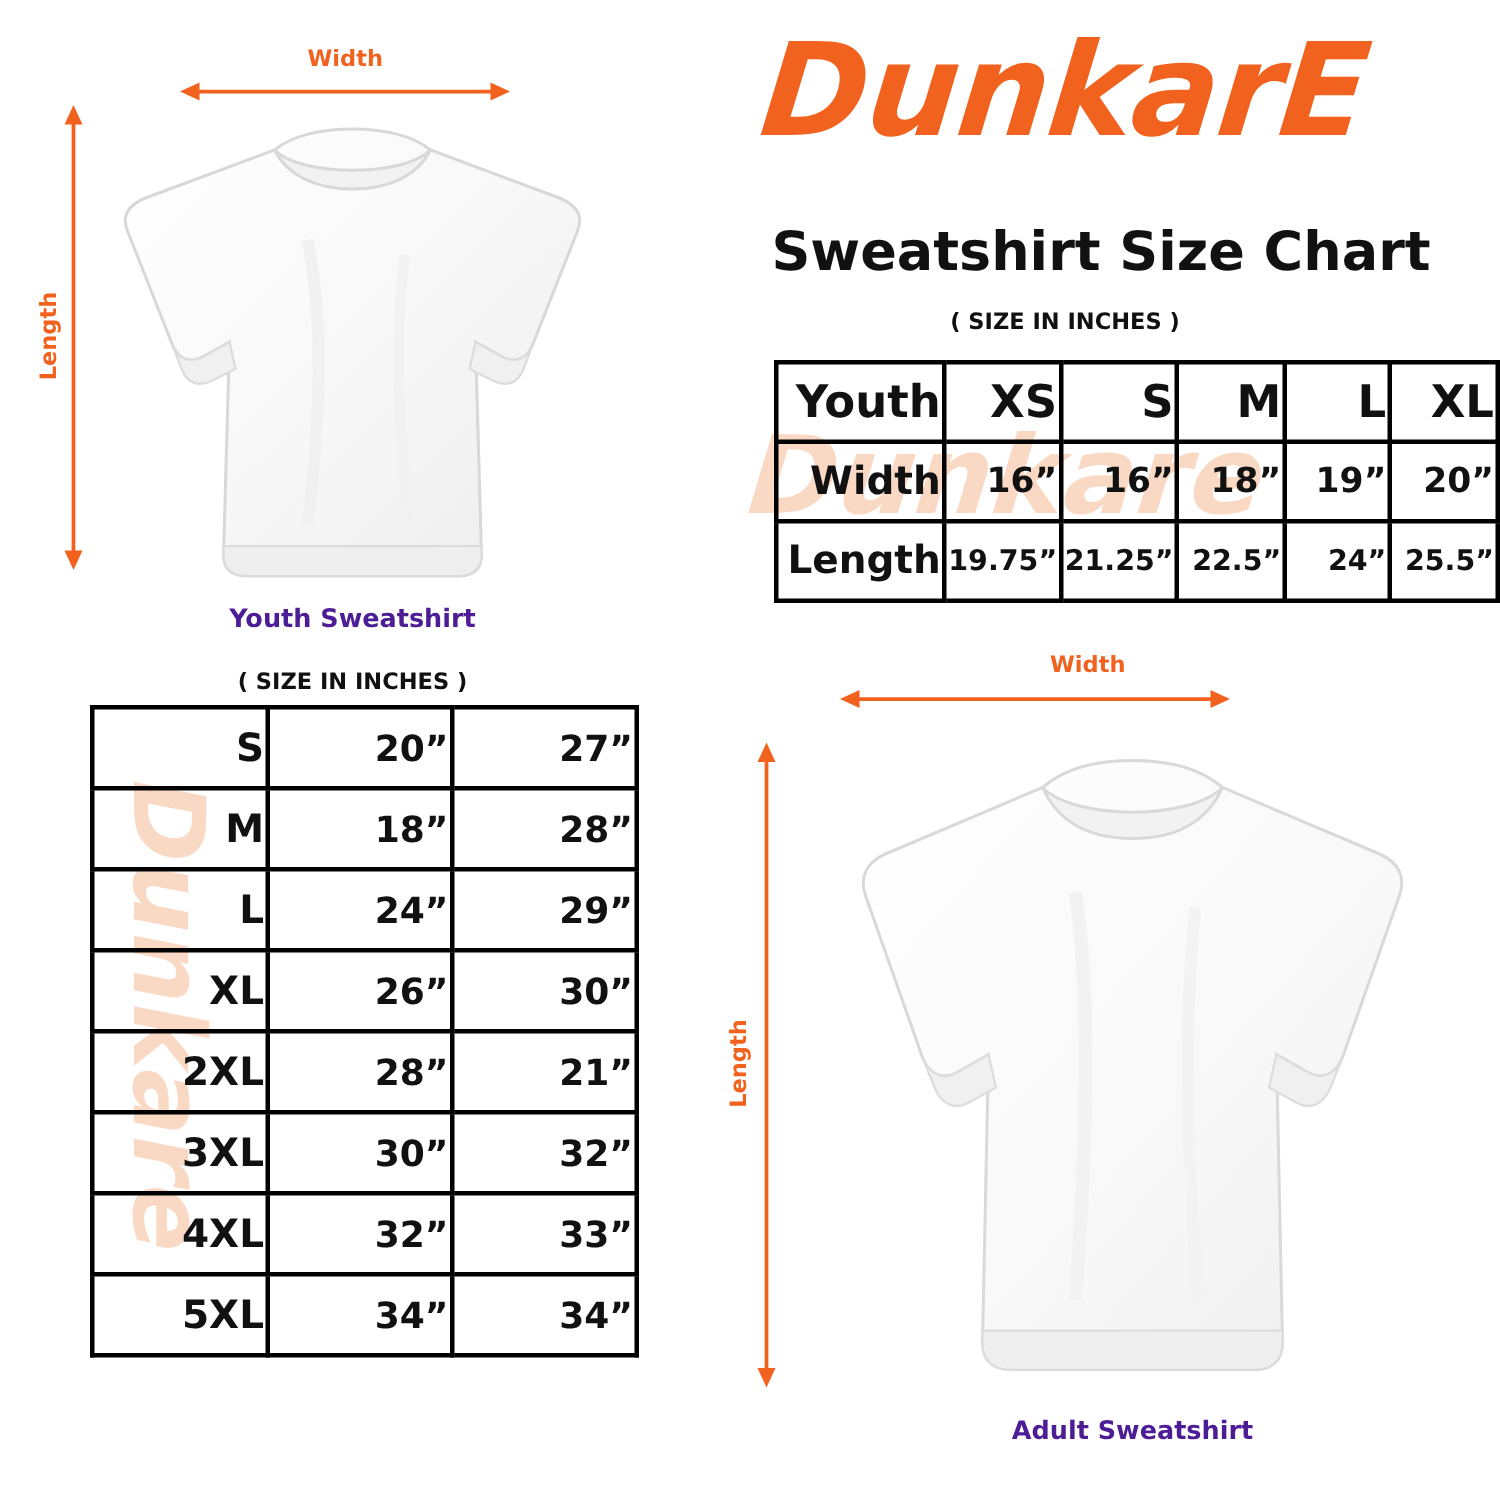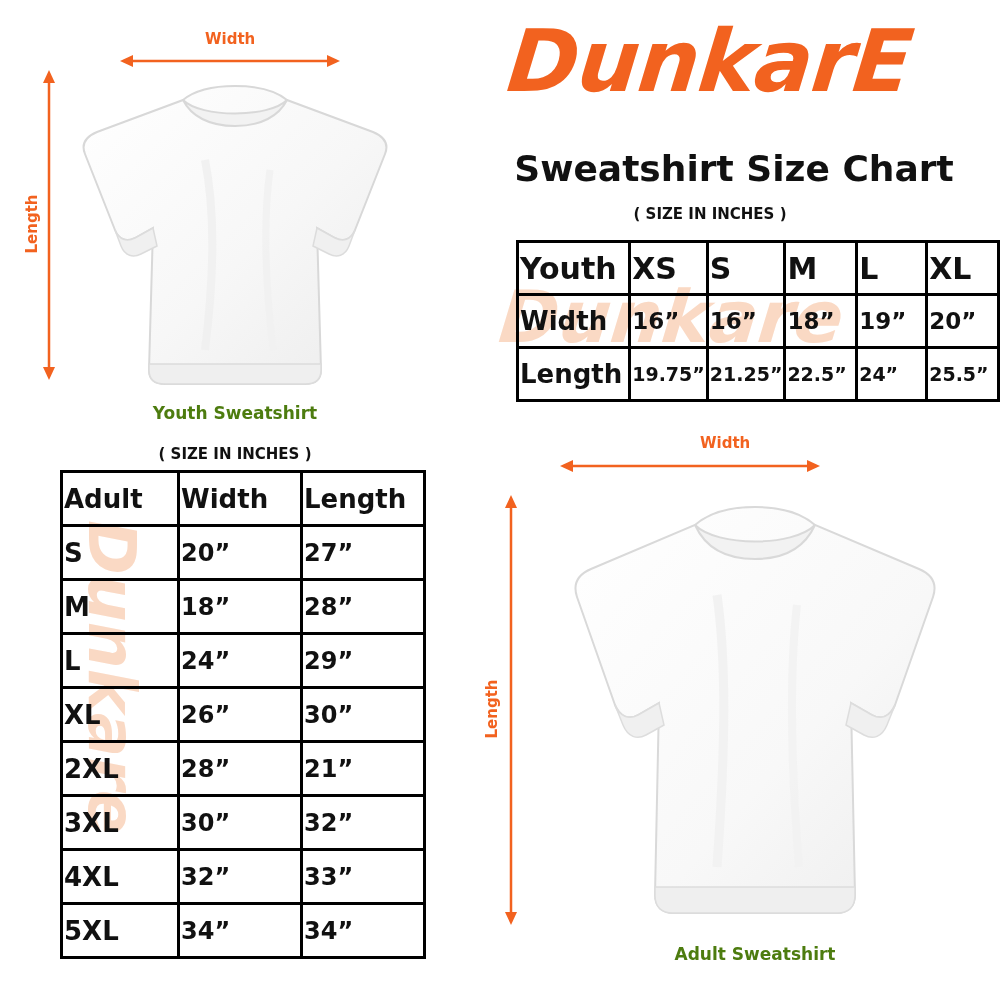--- a/index.html
+++ b/index.html
@@ -98,21 +98,21 @@
 
   
   table.size-table {
     position: absolute;
     border-collapse: collapse;
     background: transparent;
     z-index: 2;
   }
   table.size-table td {
     border: 3px solid #000000;
-    text-align: left;
+    text-align: right;
     font-family: "DejaVu Sans", sans-serif;
     font-weight: bold;
     color: #111111;
     background: transparent;
   }
 
   
   #youth-table {
     left: 516px;
     top: 240px;
@@ -154,21 +154,21 @@
   
   .shirt {
     position: absolute;
     z-index: 1;
   }
   .caption {
     position: absolute;
     font-family: "DejaVu Sans", sans-serif;
     font-weight: bold;
     font-size: 17px;
-    color: #4d7c0f;
+    color: #4c1d95;
     text-align: center;
   }
 
   
   .arrow-label {
     position: absolute;
     font-family: "DejaVu Sans", sans-serif;
     font-weight: bold;
     font-size: 15px;
     color: #F2621F;
@@ -263,25 +263,20 @@
         <td class="val small">21.25”</td>
         <td class="val small">22.5”</td>
         <td class="val small">24”</td>
         <td class="val small">25.5”</td>
       </tr>
     </tbody>
   </table>
 
   <table id="adult-table" class="size-table">
     <tbody>
-      <tr>
-        <td class="c0 hdr">Adult</td>
-        <td class="c1 hdr">Width</td>
-        <td class="c2 hdr">Length</td>
-      </tr>
       <tr>
         <td class="c0">S</td>
         <td class="c1 val">20”</td>
         <td class="c2 val">27”</td>
       </tr>
       <tr>
         <td class="c0">M</td>
         <td class="c1 val">18”</td>
         <td class="c2 val">28”</td>
       </tr>

